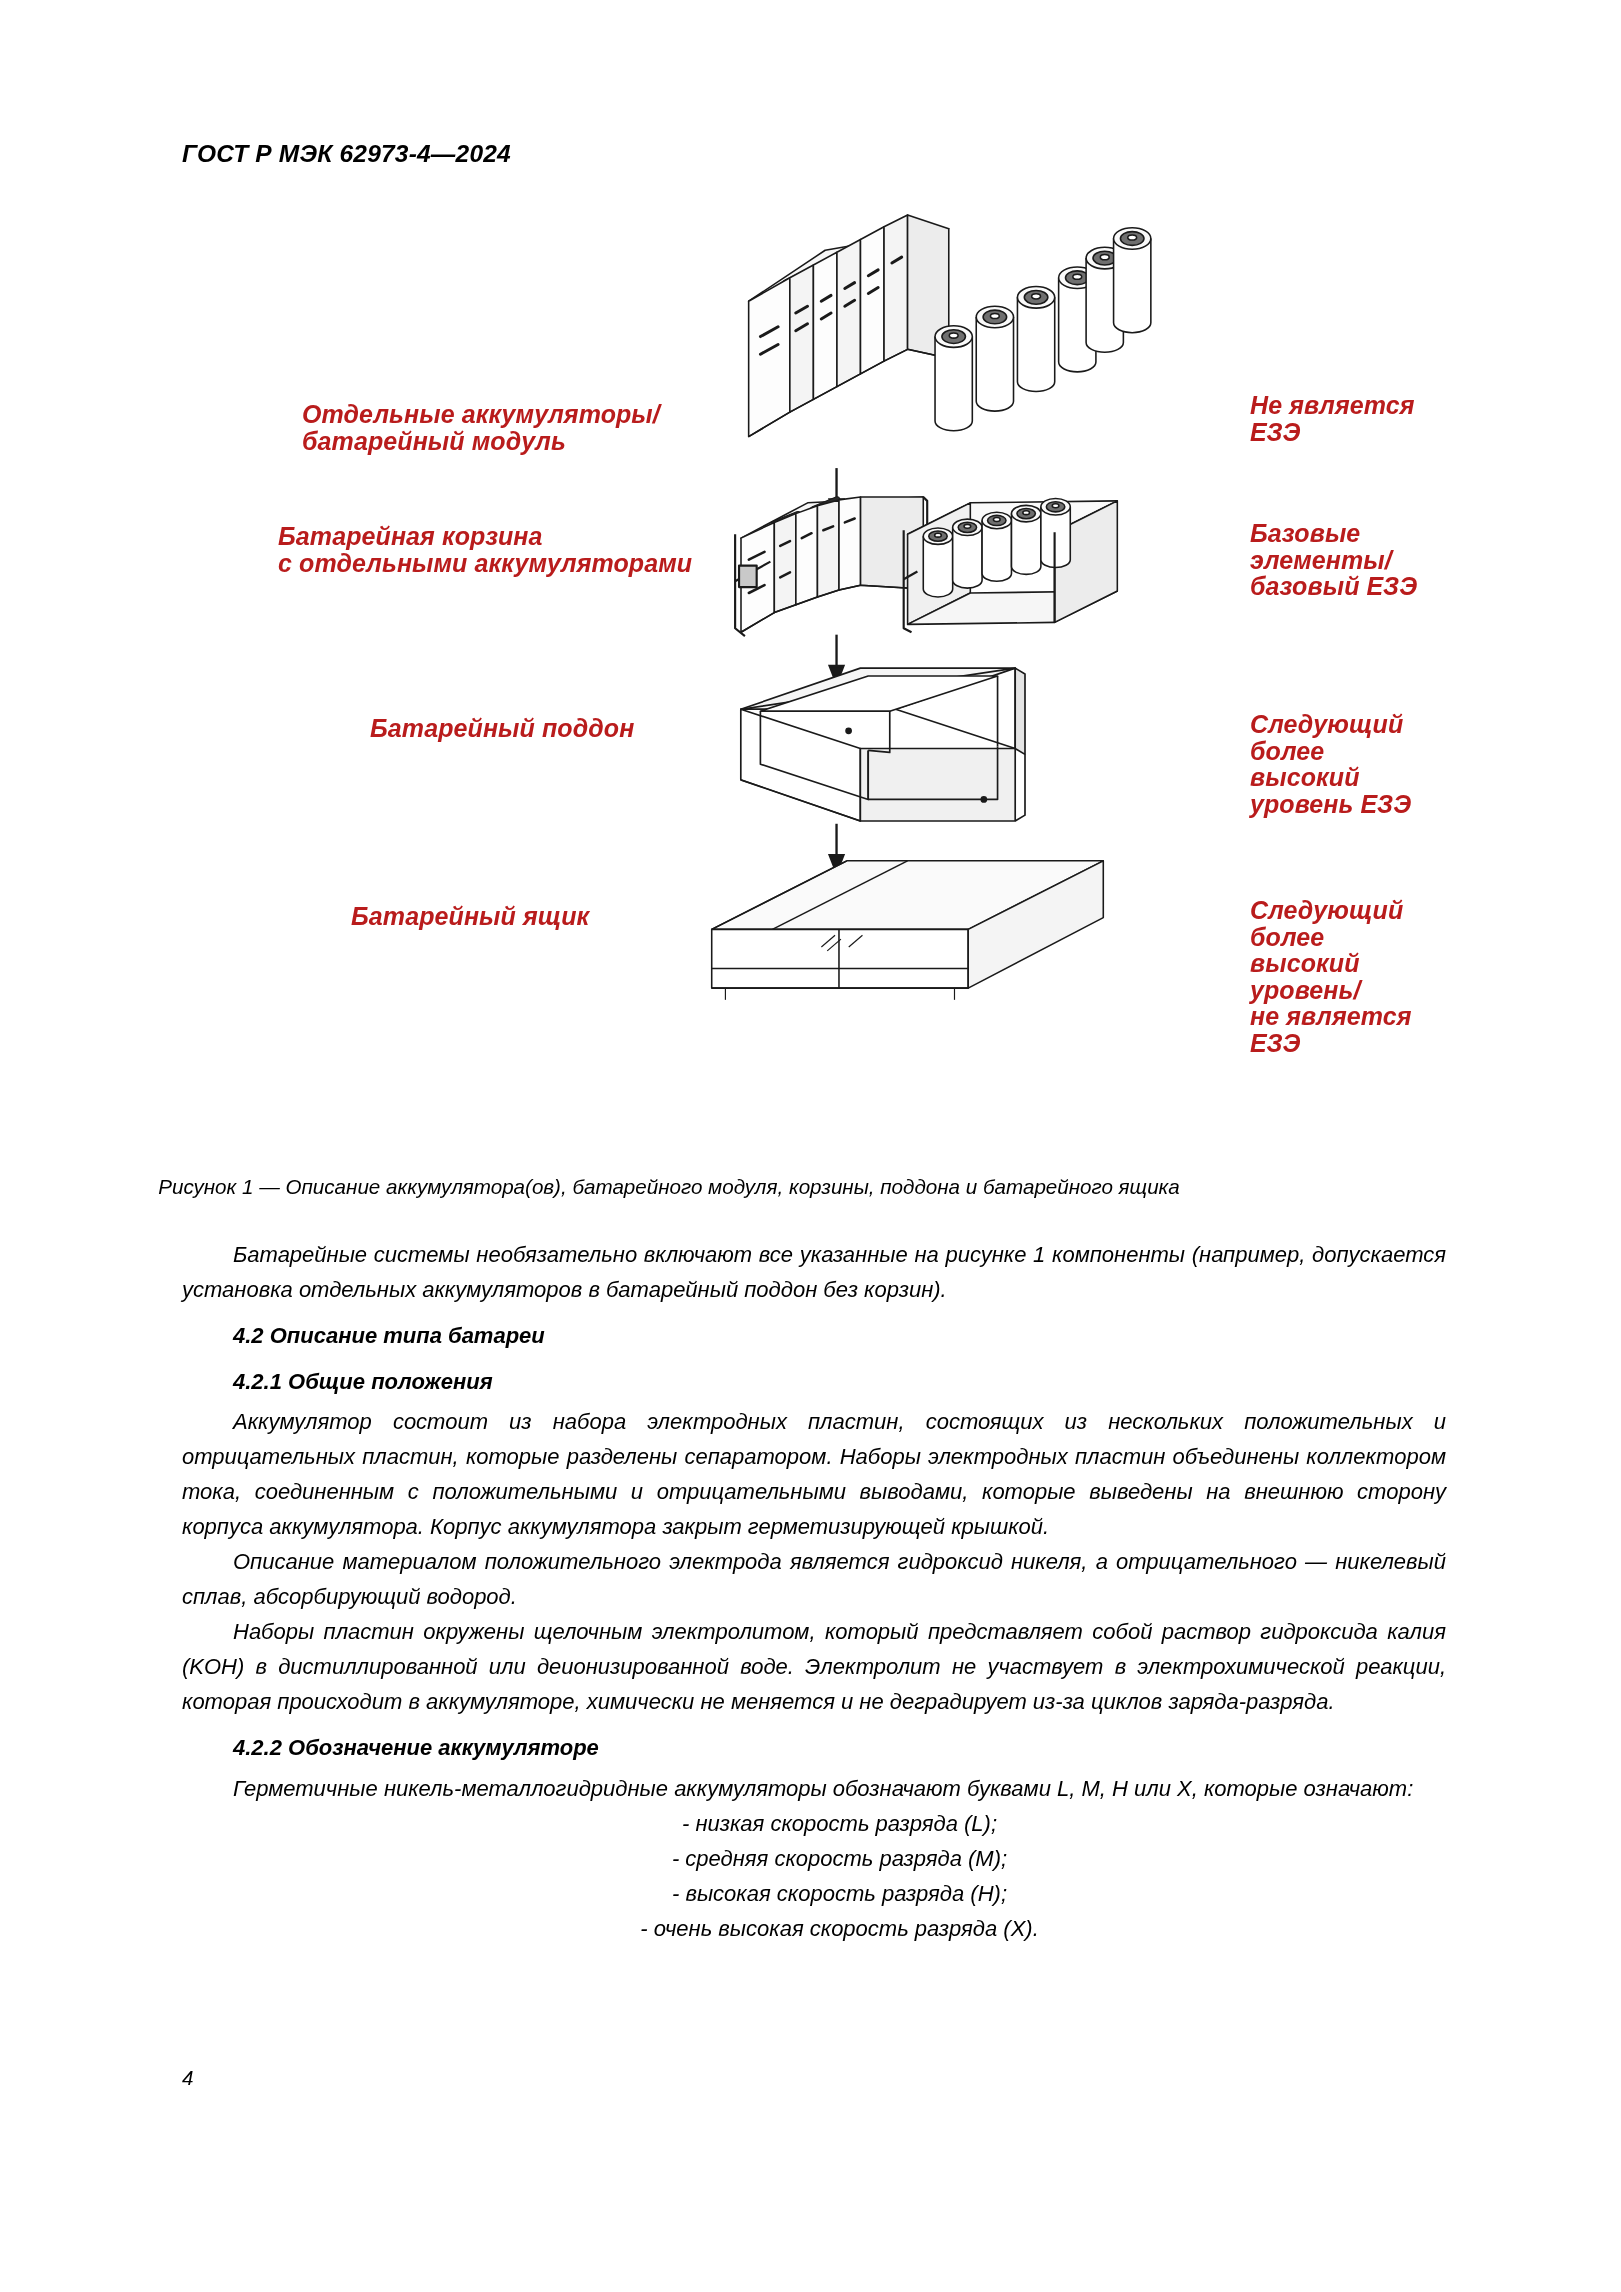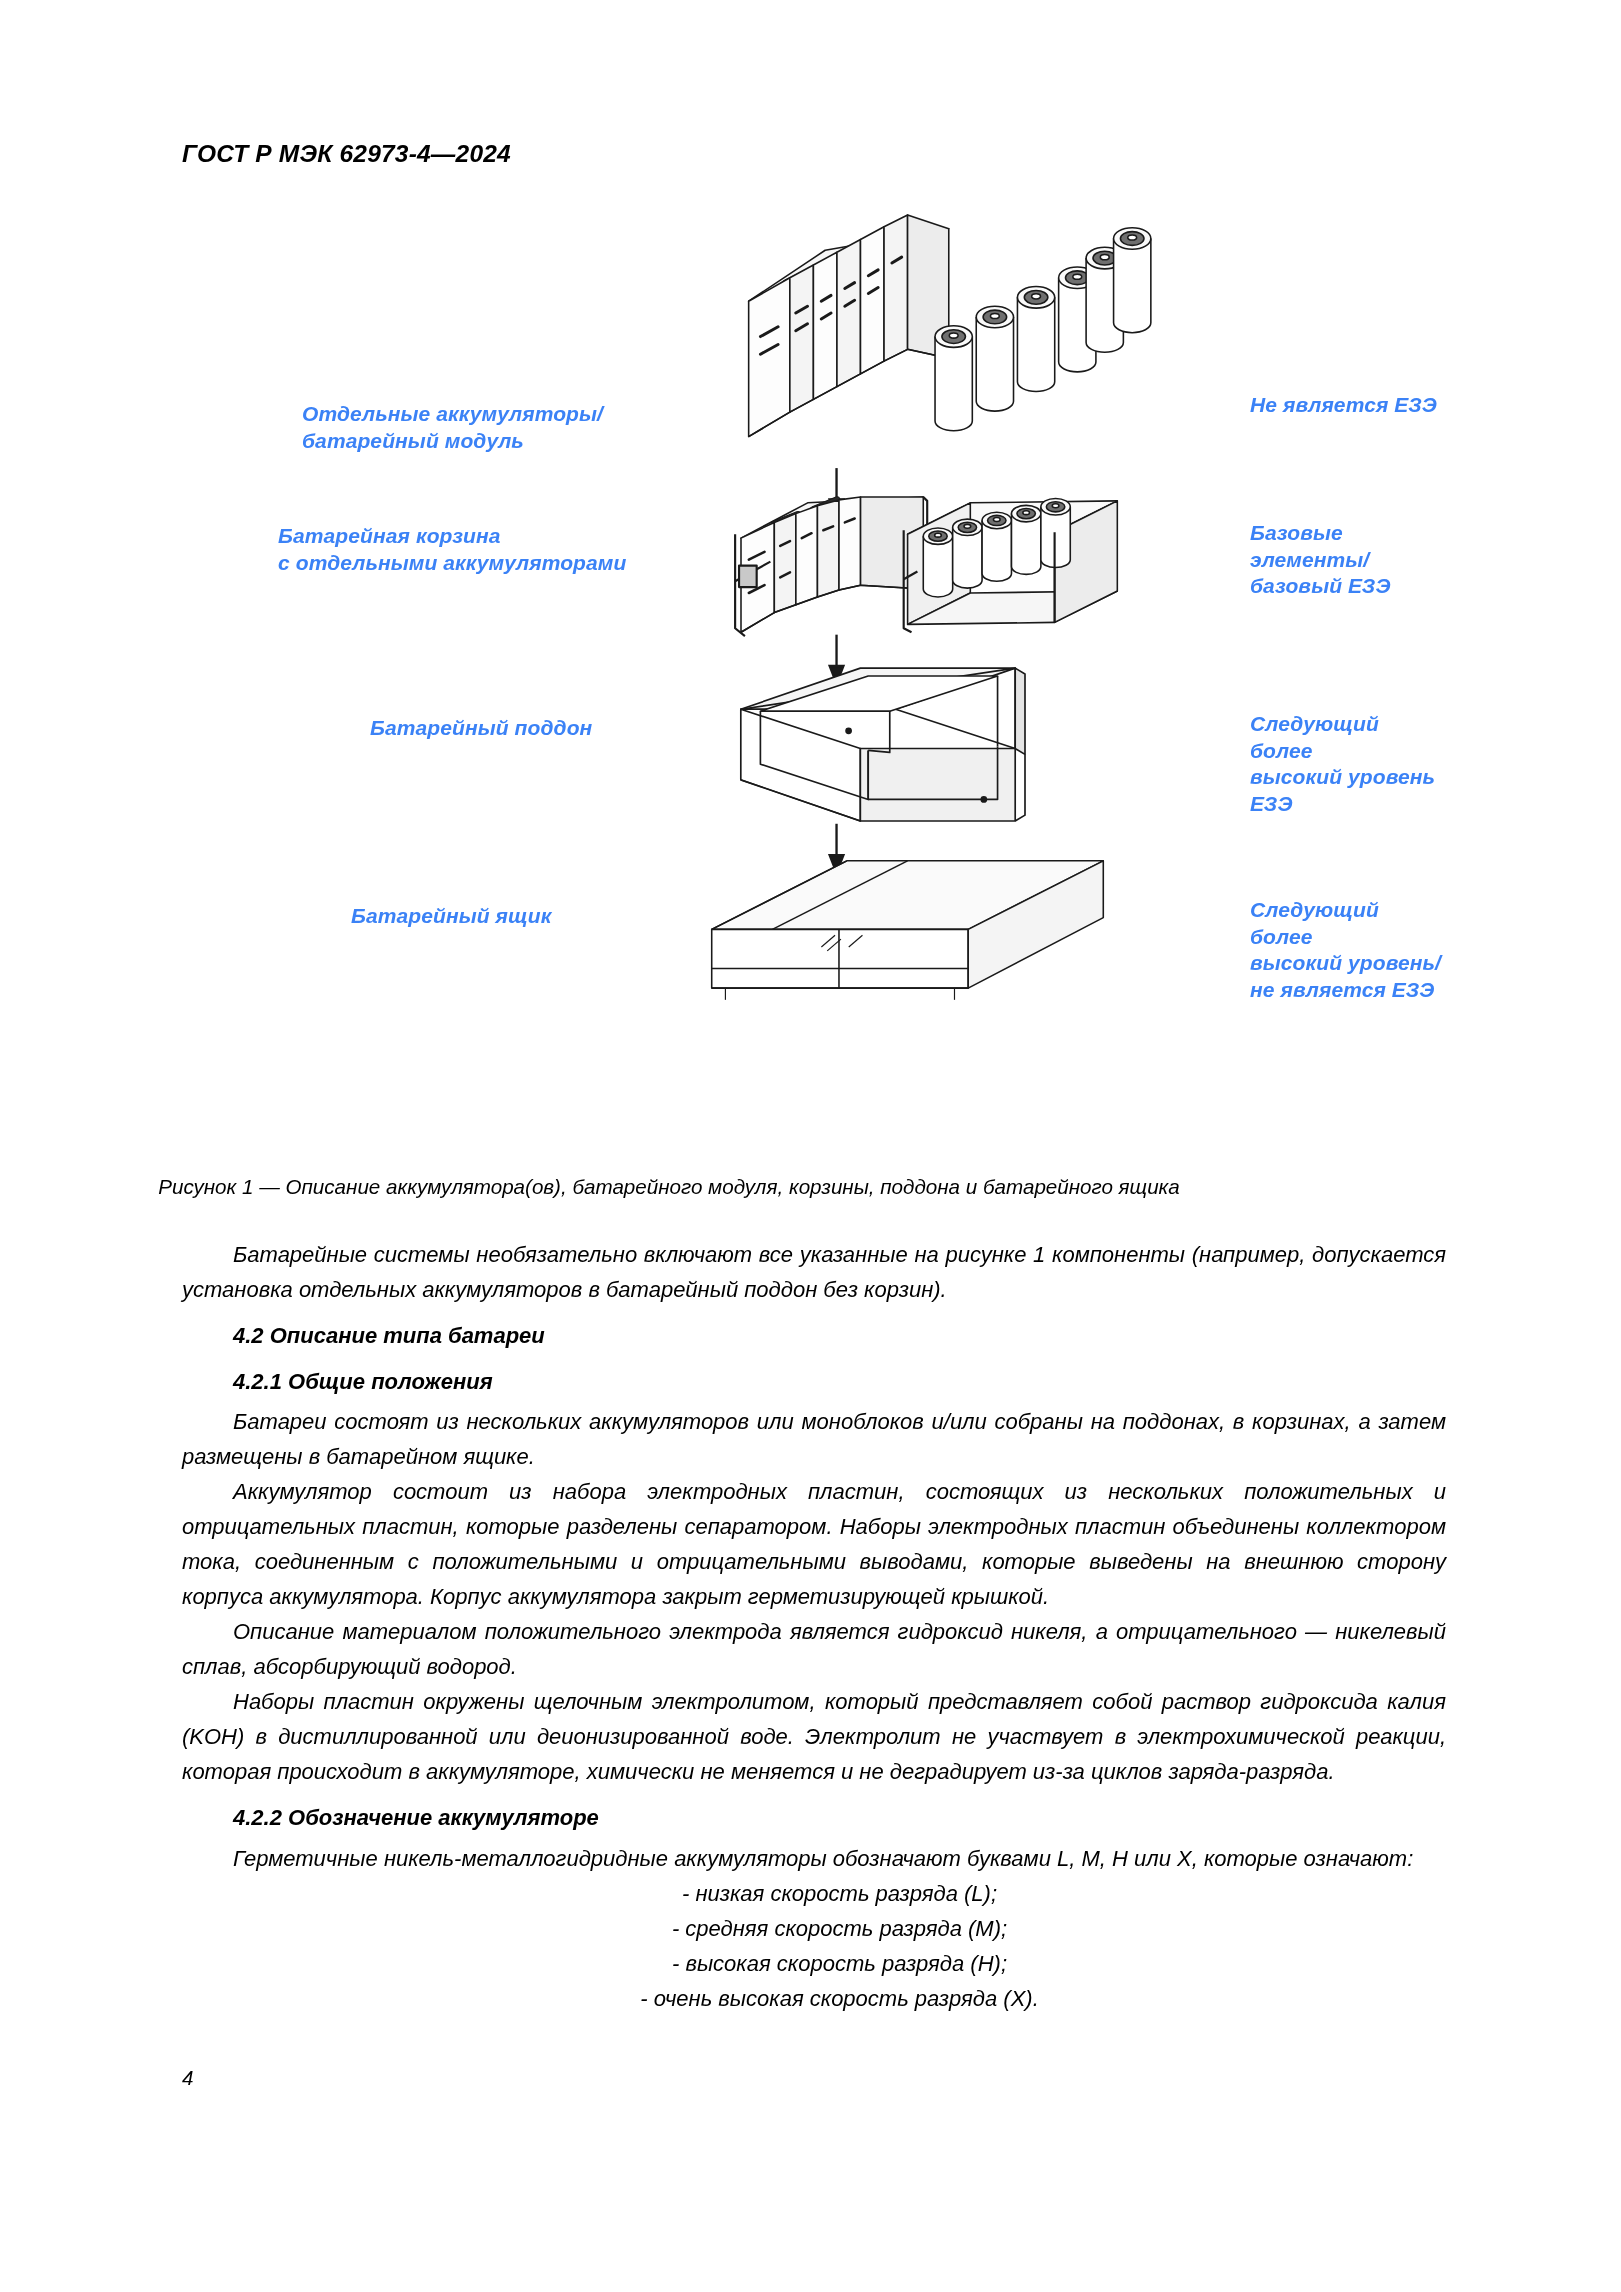--- a/index.html
+++ b/index.html
@@ -33,25 +33,25 @@
   
   .figure {
     position: absolute;
     left: 182px;
     top: 211px;
     width: 1264px;
     height: 961px;
   }
   .fig-label {
     position: absolute;
-    font-size: 21px;
+    font-size: 25px;
     font-weight: bold;
     line-height: 26.5px;
     white-space: pre-line;
-    color: #3b82f6;
+    color: #b91c1c;
     letter-spacing: 0.1px;
   }
   .fig-label.right { text-align: left; }
   .fig-label.left  { text-align: left; }
 
   .lbl-cells      { left: 120px;  top: 190px; }
   .lbl-notees1    { left: 1068px; top: 181px; }
   .lbl-crate      { left: 96px;   top: 312px; }
   .lbl-baseee     { left: 1068px; top: 309px; }
   .lbl-tray       { left: 188px;  top: 504px; }
@@ -397,21 +397,20 @@
 высокий уровень/
 не является ЕЗЭ</div>
   </div>
 
   <div class="caption">Рисунок 1 — Описание аккумулятора(ов), батарейного модуля, корзины, поддона и батарейного ящика</div>
 
   <div class="body">
     <p>Батарейные системы необязательно включают все указанные на рисунке 1 компоненты (например, допускается установка отдельных аккумуляторов в батарейный поддон без корзин).</p>
     <h3>4.2  Описание типа батареи</h3>
     <h3>4.2.1  Общие положения</h3>
-    <p>Батареи состоят из нескольких аккумуляторов или моноблоков и/или собраны на поддонах, в корзинах, а затем размещены в батарейном ящике.</p>
     <p>Аккумулятор состоит из набора электродных пластин, состоящих из нескольких положительных и отрицательных пластин, которые разделены сепаратором. Наборы электродных пластин объединены коллектором тока, соединенным с положительными и отрицательными выводами, которые выведены на внешнюю сторону корпуса аккумулятора. Корпус аккумулятора закрыт герметизирующей крышкой.</p>
     <p>Описание материалом положительного электрода является гидроксид никеля, а отрицательного — никелевый сплав, абсорбирующий водород.</p>
     <p>Наборы пластин окружены щелочным электролитом, который представляет собой раствор гидроксида калия (KOH) в дистиллированной или деионизированной воде. Электролит не участвует в электрохимической реакции, которая происходит в аккумуляторе, химически не меняется и не деградирует из-за циклов заряда-разряда.</p>
     <h3>4.2.2  Обозначение аккумуляторе</h3>
     <p>Герметичные никель-металлогидридные аккумуляторы обозначают буквами L, M, H или X, которые означают:</p>
     <ul>
       <li>- низкая скорость разряда (L);</li>
       <li>- средняя скорость разряда (M);</li>
       <li>- высокая скорость разряда (H);</li>
       <li>- очень высокая скорость разряда (X).</li>

